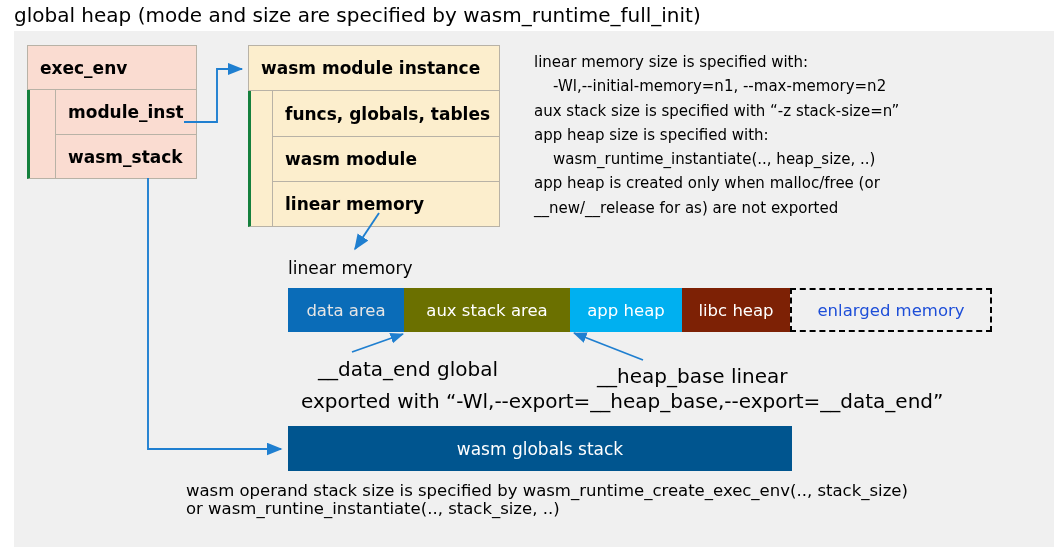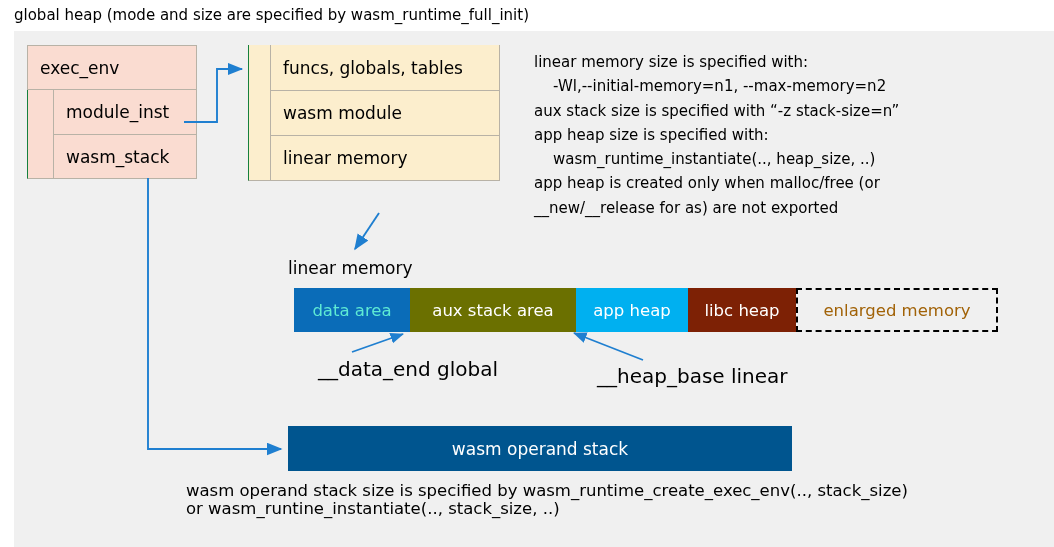--- a/index.html
+++ b/index.html
@@ -6,41 +6,41 @@
   body{
     width:1054px;height:547px;position:relative;overflow:hidden;
     font-family:"DejaVu Sans","Liberation Sans",sans-serif;
     color:#000;
   }
   #stage{position:absolute;left:0;top:0;width:1054px;height:547px;}
 
   
   .page-title{
     position:absolute;left:14px;top:4px;
-    font-size:15px;line-height:22px;white-space:nowrap;color:#000;
+    font-size:20px;line-height:22px;white-space:nowrap;color:#000;
   }
 
   
   .panel{
     position:absolute;left:14px;top:31px;width:1040px;height:516px;
     background:#f0f0f0;
   }
 
   
-  .struct{position:absolute;box-sizing:border-box;}
+  .struct{position:absolute;box-sizing:border-box;font-weight:bold;}
   .struct .hdr{
     box-sizing:border-box;width:100%;
     border:1px solid #b8b2a6;
     display:flex;align-items:center;
     padding-left:12px;
     font-size:17px;white-space:nowrap;
   }
   .struct .body{
     box-sizing:border-box;width:100%;display:flex;
-    border-left:1px solid #15803d;border-right:1px solid #b8b2a6;
+    border-left:3px solid #15803d;border-right:1px solid #b8b2a6;
     border-bottom:1px solid #b8b2a6;
   }
   .struct .gutter{box-sizing:border-box;border-right:1px solid #b8b2a6;}
   .struct .rows{box-sizing:border-box;flex:1;display:flex;flex-direction:column;}
   .struct .row{
     box-sizing:border-box;display:flex;align-items:center;
     padding-left:12px;font-size:17px;white-space:nowrap;
   }
   .struct .row + .row{border-top:1px solid #b8b2a6;}
 
@@ -115,51 +115,53 @@
     <div class="body">
       <div class="gutter"></div>
       <div class="rows">
         <div class="row">module_inst</div>
         <div class="row">wasm_stack</div>
       </div>
     </div>
   </div>
 
   <div class="struct" id="wmi">
+    <div class="hdr">wasm module instance</div>
     <div class="body">
       <div class="gutter"></div>
       <div class="rows">
         <div class="row">funcs, globals, tables</div>
         <div class="row">wasm module</div>
         <div class="row">linear memory</div>
       </div>
     </div>
   </div>
 
   <div class="note" id="note-right">linear memory size is specified with:
     -Wl,--initial-memory=n1, --max-memory=n2
 aux stack size is specified with “-z stack-size=n”
 app heap size is specified with:
     wasm_runtime_instantiate(.., heap_size, ..)
 app heap is created only when malloc/free (or
 __new/__release for as) are not exported</div>
 
   <div id="lm-label">linear memory</div>
   <div id="membar">
-      <div class="seg" style="width: 116px; background: rgb(10, 108, 184); color: #5eead4; margin-left: 6px;">data area</div>
+      <div class="seg" style="width: 116px; background: rgb(10, 108, 184); color: #e5e5e5;">data area</div>
       <div class="seg" style="width: 166px; background: rgb(107, 112, 0); color: rgb(255, 255, 255);">aux stack area</div>
       <div class="seg" style="width: 112px; background: rgb(0, 176, 240); color: rgb(255, 255, 255);">app heap</div>
       <div class="seg" style="width: 108px; background: rgb(125, 33, 5); color: rgb(255, 255, 255);">libc heap</div>
-      <div class="seg dashed" style="width: 202px; color: #a16207; text-align: right;">enlarged memory</div>
+      <div class="seg dashed" style="width: 202px; color: #1d4ed8; text-align: right;">enlarged memory</div>
     </div>
 
   <div class="anno" id="anno-dataend">__data_end global</div>
   <div class="anno" id="anno-heapbase">__heap_base linear</div>
+  <div class="anno" id="anno-exported">exported with “-Wl,--export=__heap_base,--export=__data_end”</div>
 
-  <div id="opstack">wasm operand stack</div>
+  <div id="opstack">wasm globals stack</div>
 
   <div class="note" id="note-bottom">wasm operand stack size is specified by wasm_runtime_create_exec_env(.., stack_size)
 or wasm_runtine_instantiate(.., stack_size, ..)</div>
 
   <svg id="arrows" viewBox="0 0 1054 547">
     <defs>
       <marker id="ah" markerWidth="9" markerHeight="9" refX="7.4" refY="3.2" orient="auto" markerUnits="strokeWidth">
         <path d="M0,0 L8,3.2 L0,6.4 z" fill="#1f7fd0"></path>
       </marker>
       <marker id="ah2" markerWidth="10" markerHeight="10" refX="7.6" refY="3.4" orient="auto" markerUnits="strokeWidth">

